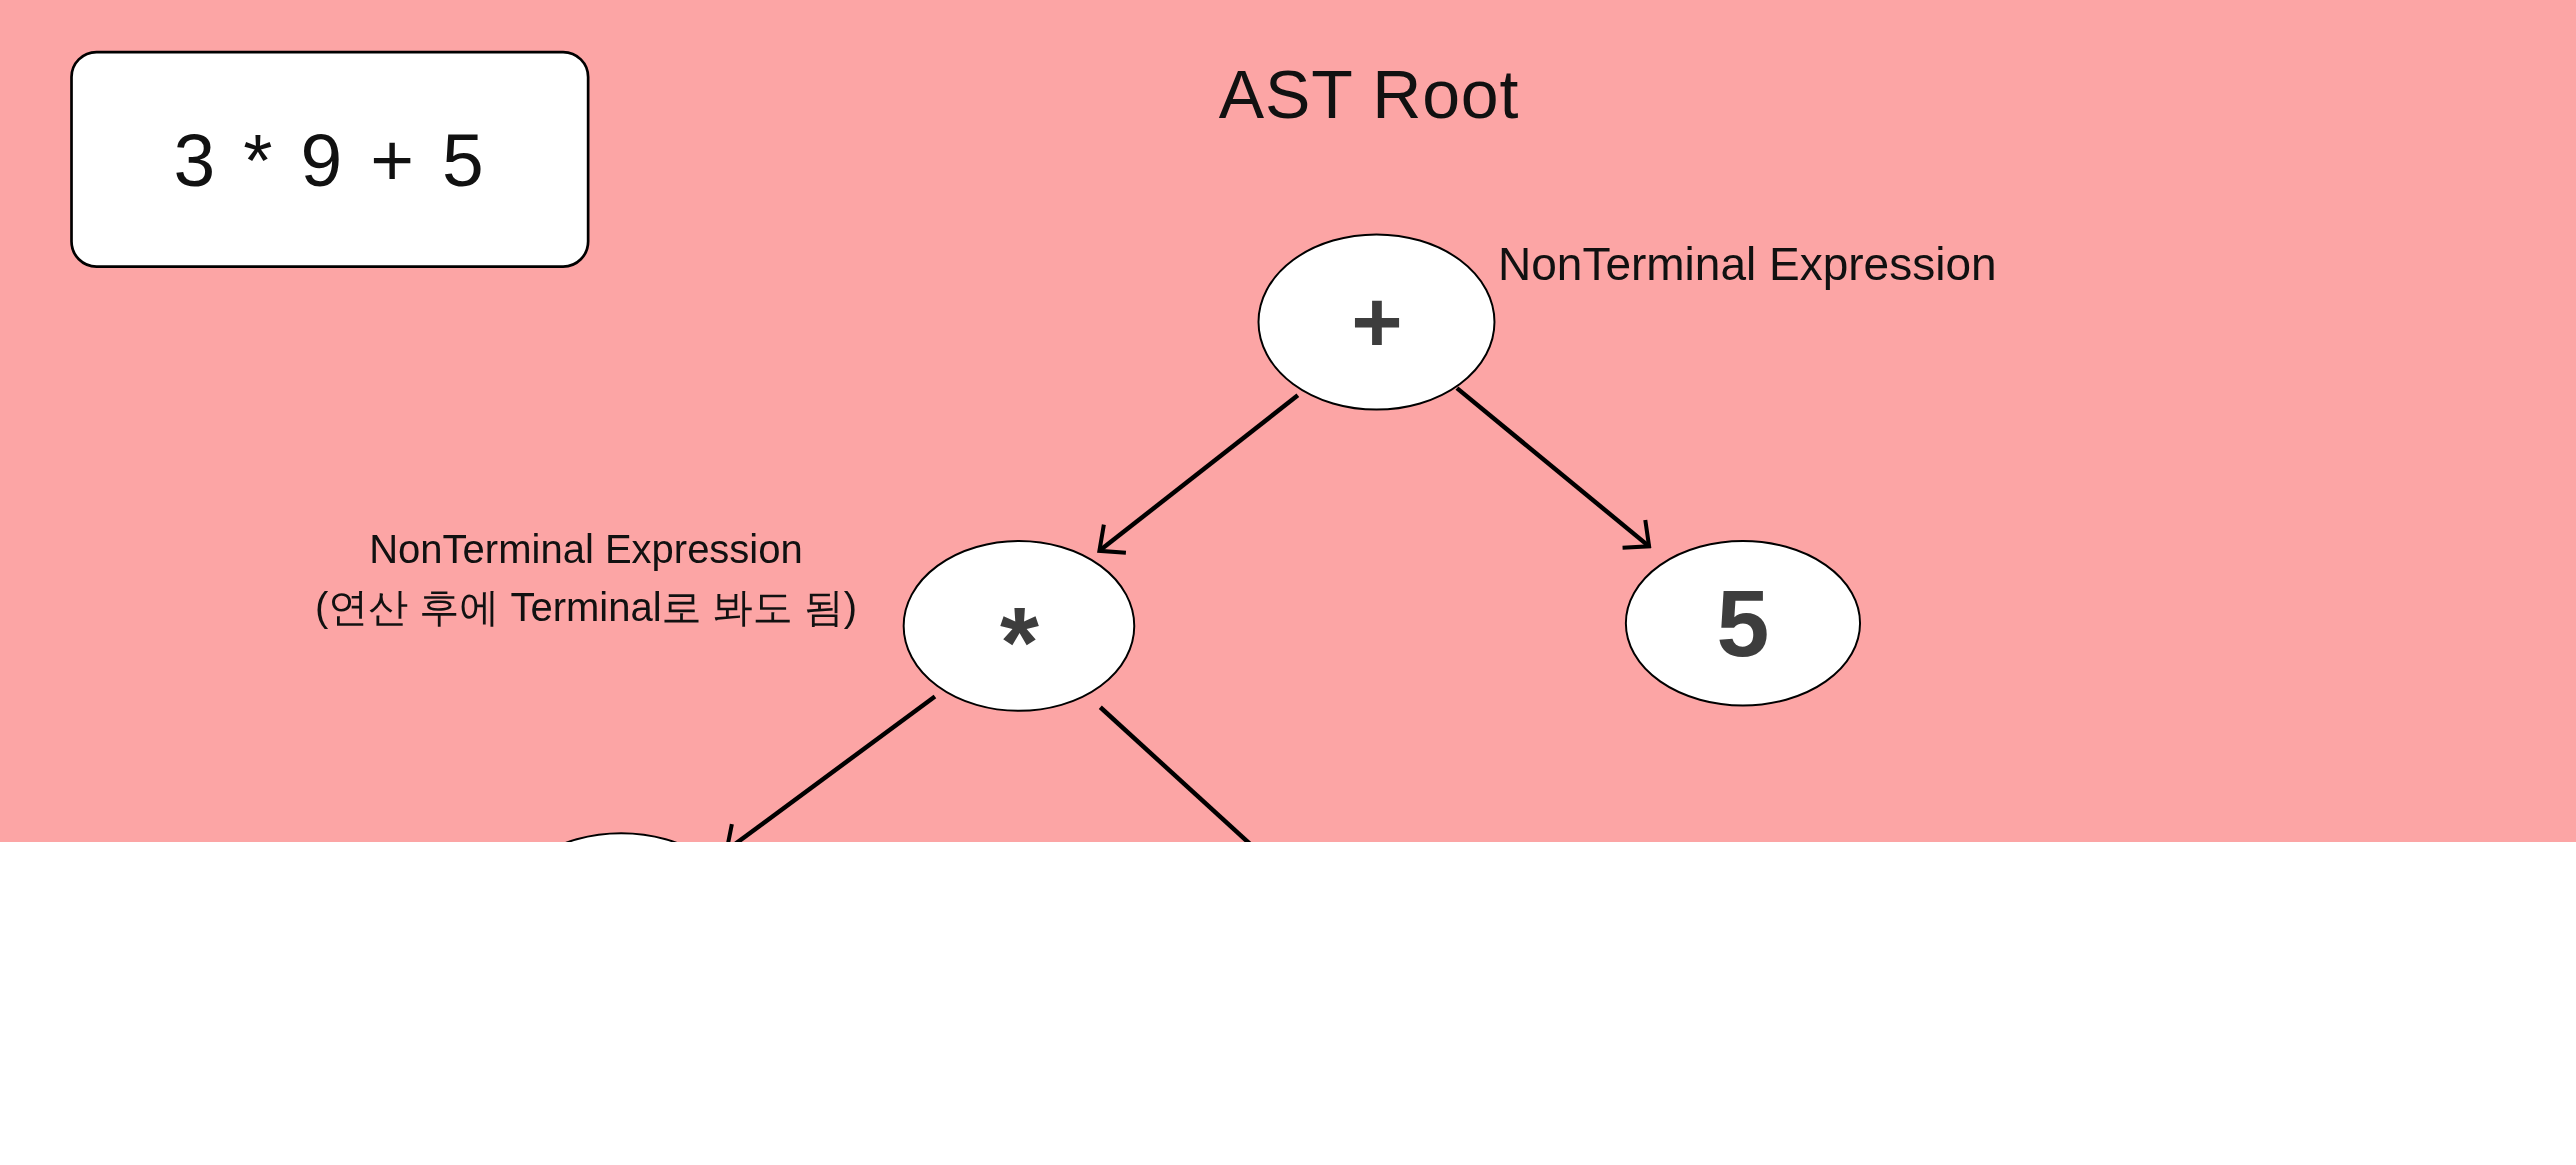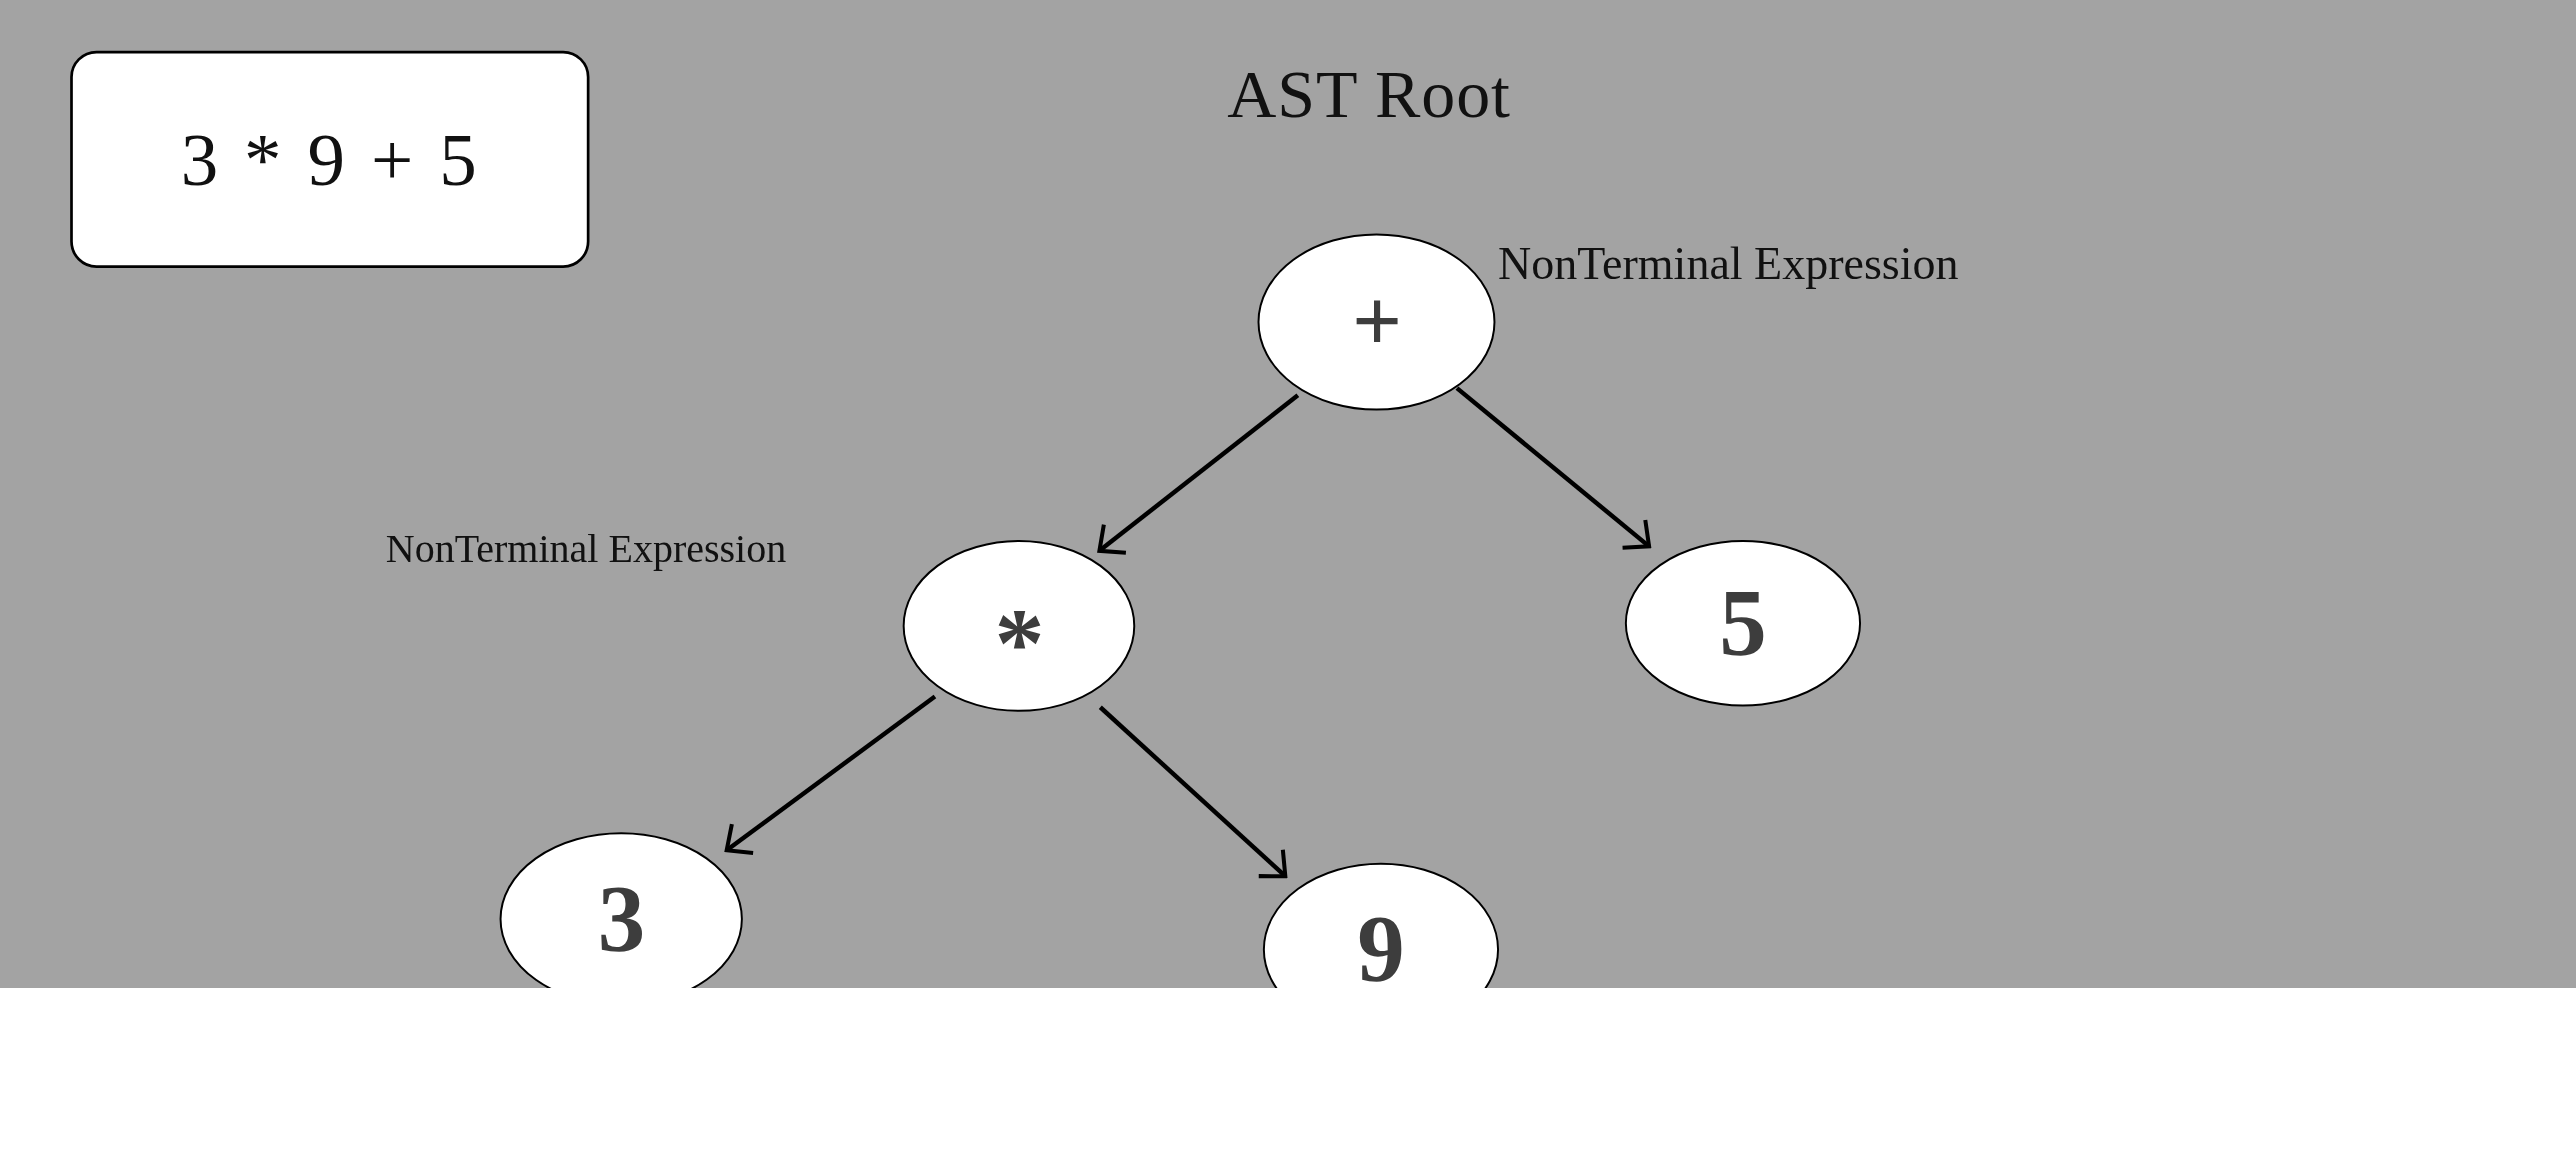--- a/index.html
+++ b/index.html
@@ -1,23 +1,23 @@
 <!DOCTYPE html>
 <html style="font-size:14.3px"><head>
 <meta charset="utf-8">
 <style>
   * { margin: 0; padding: 0; box-sizing: border-box; }
   html, body { background: #ffffff; }
   #canvas {
     position: relative;
     width: 2576px;
-    height: 988px;
-    background: #a3a3a3;
+    height: 842px;
+    background: #fca5a5;
     overflow: hidden;
-    font-family: Liberation Serif, serif;
+    font-family: Liberation Sans, sans-serif;
     color: #111111;
   }
   #shape-layer {
     position: absolute;
     left: 0; top: 0;
     width: 2576px; height: 1166px;
   }
   .abs { position: absolute; }
   .flex-center {
     display: flex;
@@ -102,17 +102,18 @@
     <span class="star-glyph">*</span>
   </div>
   <div class="abs flex-center node-symbol node-five">5</div>
   <div class="abs flex-center node-symbol node-three">3</div>
   <div class="abs flex-center node-symbol node-nine">9</div>
 
   <div class="abs annotation annotation-root">NonTerminal Expression</div>
 
   <div class="abs annotation annotation-star">
     <div>NonTerminal Expression</div>
+    <div>(연산 후에 Terminal로 봐도 됨)</div>
   </div>
 
 
 </div>
 
 
 </body></html>

